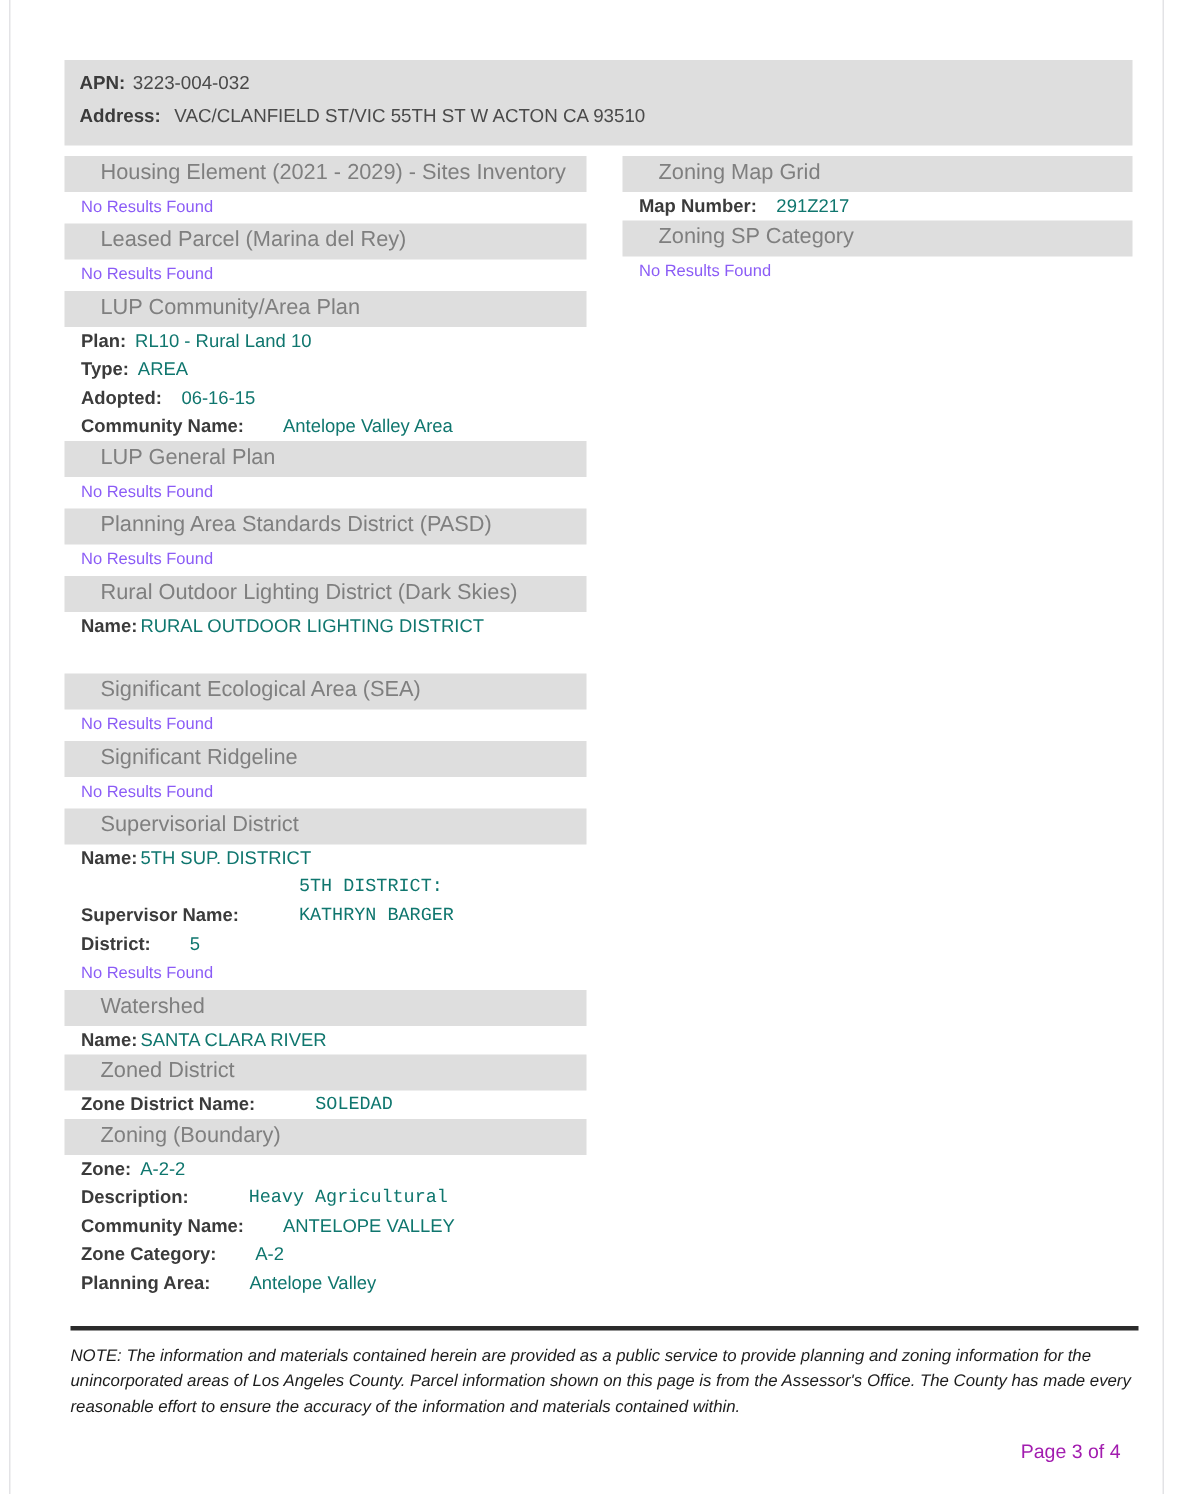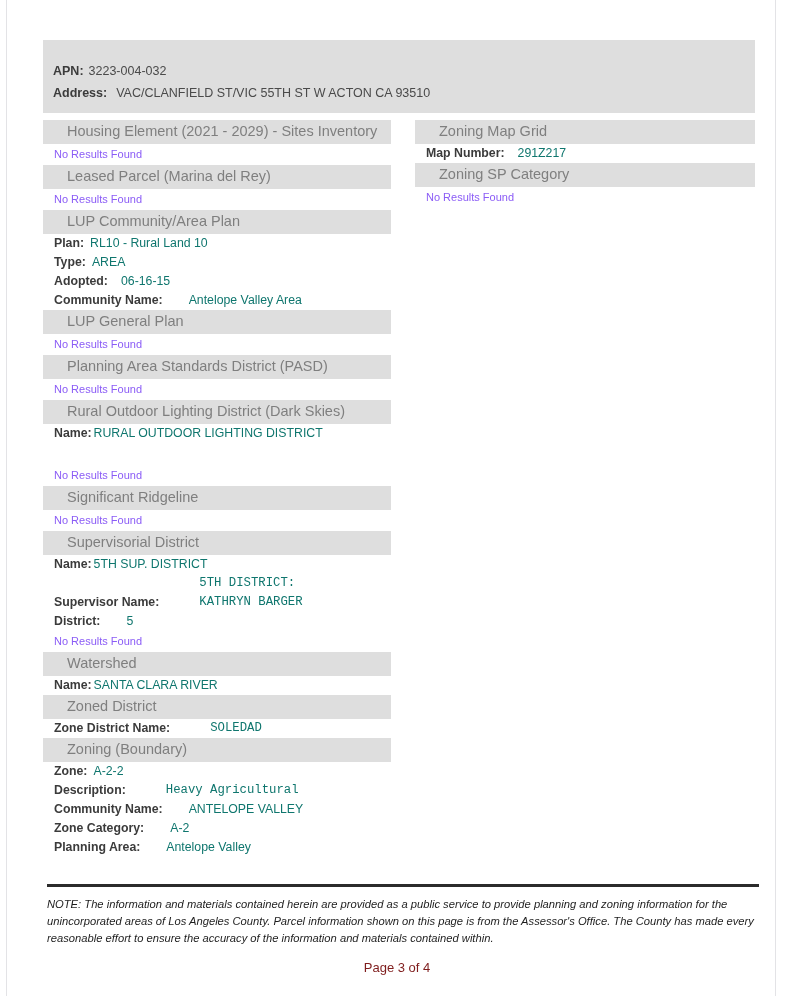--- a/index.html
+++ b/index.html
@@ -31,21 +31,21 @@
     position: absolute;
     left: 36px;
     top: 40px;
     width: 712px;
   }
 
   
   .parcel-block {
     background: #dedede;
     width: 712px;
-    padding: 20px 0 9px 0;
+    padding: 4px 0 9px 0;
     box-sizing: border-box;
   }
   .parcel-line {
     font-size: 12.5px;
     line-height: 22px;
     padding-left: 10px;
     white-space: nowrap;
   }
   .parcel-label {
     font-weight: bold;
@@ -128,23 +128,23 @@
     margin-bottom: 9px;
   }
   .footer-note {
     font-style: italic;
     font-size: 11.2px;
     line-height: 17px;
     color: #1d1d1d;
     width: 712px;
   }
   .page-number {
-    text-align: center;
+    text-align: right;
     font-size: 13px;
-    color: #7f1d1d;
+    color: #a21caf;
     margin-top: 13px;
     width: 700px;
   }
 </style>
 </head>
 <body>
 
 <div class="page-shell">
 
   <div class="page-inner">
@@ -197,20 +197,21 @@
           </div>
           <div class="section">
             <div class="section-head">Rural Outdoor Lighting District (Dark Skies)</div>
             <div class="field-row gap-xs">
               <span class="field-label">Name:</span>
               <span class="field-value">RURAL OUTDOOR LIGHTING DISTRICT</span>
             </div>
             <div class="tail-gap"></div>
           </div>
           <div class="section">
+            <div class="section-head">Significant Ecological Area (SEA)</div>
             <div class="no-results">No Results Found</div>
           </div>
           <div class="section">
             <div class="section-head">Significant Ridgeline</div>
             <div class="no-results">No Results Found</div>
           </div>
           <div class="section">
             <div class="section-head">Supervisorial District</div>
             <div class="field-row gap-xs">
               <span class="field-label">Name:</span>

